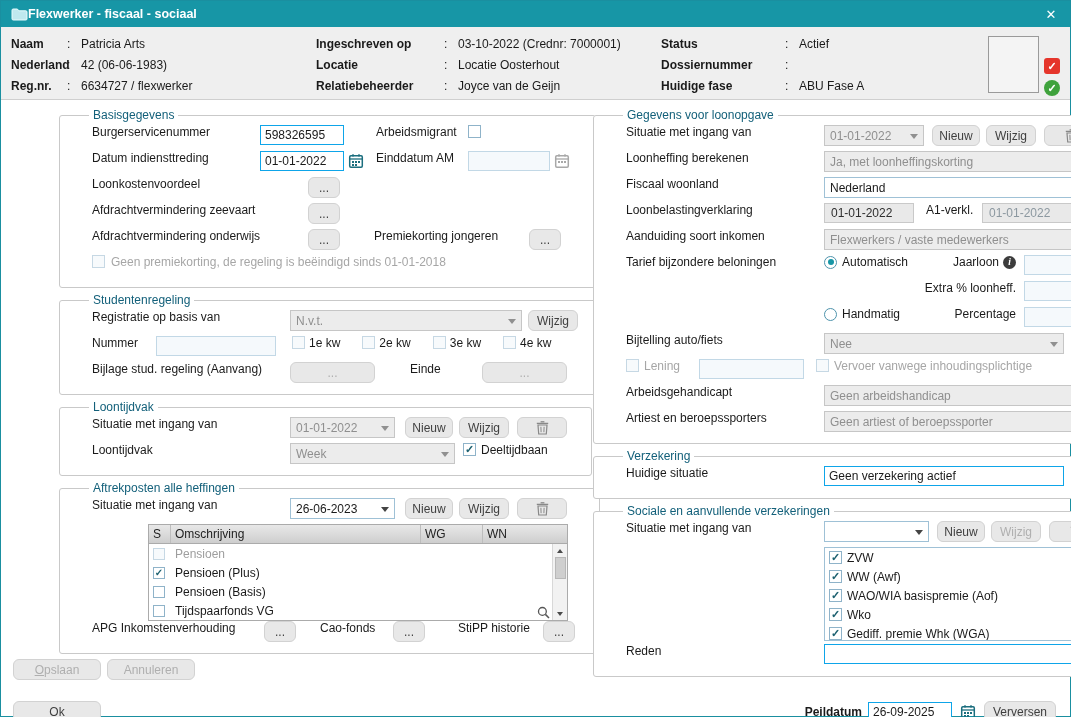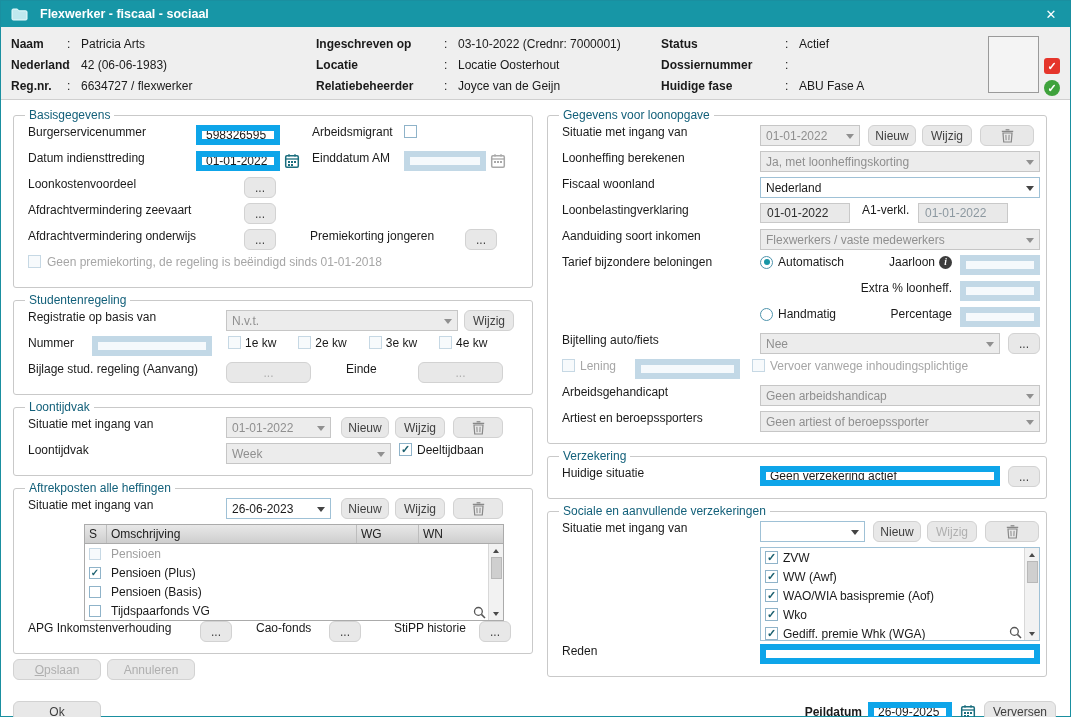--- a/index.html
+++ b/index.html
@@ -1,41 +1,41 @@
 <!DOCTYPE html>
 <html><head>
 <meta charset="utf-8">
 <style>
   * { box-sizing:border-box; margin:0; padding:0; }
   html,body { width:1071px; height:717px; overflow:hidden; }
   body { font-family:"Liberation Sans", sans-serif; font-size:12px; color:#1a1a1a; background:#fff; }
   .window { width:1071px; height:717px; border:1px solid #1A8FA0; background:#fff; display:flex; flex-direction:column; }
 
-  .titlebar { height:26px; background:#1796A6; display:flex; align-items:center; padding:8px 10px; gap:12px; flex:0 0 auto; }
+  .titlebar { height:26px; background:#1796A6; display:flex; align-items:center; padding:8px 10px; gap:0; flex:0 0 auto; }
   .title-text { color:#fff; font-weight:bold; font-size:12.5px; }
   .close-btn { margin-left:auto; color:#fff; font-size:13px; width:18px; text-align:center; cursor:default; }
   .close-btn::after { content:"✕"; }
 
   .header { height:73px; background:#EFEFEF; border-bottom:1px solid #CFCFCF; display:flex; padding:6px 0 0 10px; position:relative; flex:0 0 auto; }
   .hdr-field { display:flex; height:21px; align-items:center; white-space:nowrap; }
   .hdr-label { font-weight:bold; }
   .hdr-colon { width:14px; }
   .photo { position:absolute; right:31px; top:9px; width:51px; height:57px; background:#F4F4F4; border:1px solid #9a9a9a; }
   .status-icon { position:absolute; right:10px; width:16px; height:16px; color:#fff; display:flex; align-items:center; justify-content:center; font-size:11px; font-weight:bold; }
   .status-red { top:31px; background:#E5352B; border-radius:3px; }
   .status-green { top:53px; background:#3FA23C; border-radius:50%; }
   .status-icon::after { content:"✓"; }
 
   .main { display:flex; gap:14px; padding:8px 12px 0; }
-  .fs { border:1px solid #C9C9C9; border-radius:3px; padding:3px 6px 6px; margin-bottom:5px; background:#fff; }
+  .fs { border:1px solid #C9C9C9; border-radius:3px; padding:3px 24px 6px; margin-bottom:5px; background:#fff;margin-left:46px; }
   .fs legend { color:#13607A; padding:0 4px; margin-left:5px; font-size:12px; }
   .fr { display:flex; align-items:flex-start; height:26px; padding-left:8px; white-space:nowrap; }
   .lbl-gray { color:#A6A6A6; }
 
-  .inp { height:20px; border:6px solid #0ea5e9; background:#fff; font:12px "Liberation Sans",sans-serif; padding:0 4px; color:#1a1a1a; }
+  .inp { height:20px; border:1px solid #0ea5e9; background:#fff; font:12px "Liberation Sans",sans-serif; padding:0 4px; color:#1a1a1a; }
   .inp--pale { background:#F5F9FC; border-color:#C2D8E6; color:#7a8a94; }
   .fld-gray { height:20px; background:#E9E9E9; border:1px solid #C9C9C9; display:inline-flex; align-items:center; padding:0 6px; color:#2e2e2e; }
   .fld-gray.lighter { color:#8C98A0; }
 
   .sel { height:21px; border:1px solid #9FC1D6; background:#fff; display:inline-flex; align-items:center; padding:0 18px 0 5px; position:relative; overflow:hidden; }
   .sel::after { content:""; position:absolute; right:5px; top:8px; border-left:4px solid transparent; border-right:4px solid transparent; border-top:5px solid #444; }
   .sel--disabled { background:#ECECEC; border-color:#C6C6C6; color:#8F8F8F; }
   .sel--disabled::after { border-top-color:#909090; }
 
   .btn { height:21px; background:#E8E8E8; border:1px solid #D2D2D2; border-radius:6px; color:#3f3f3f; display:inline-flex; align-items:center; justify-content:center; padding:0 6px; font-size:12px; }

